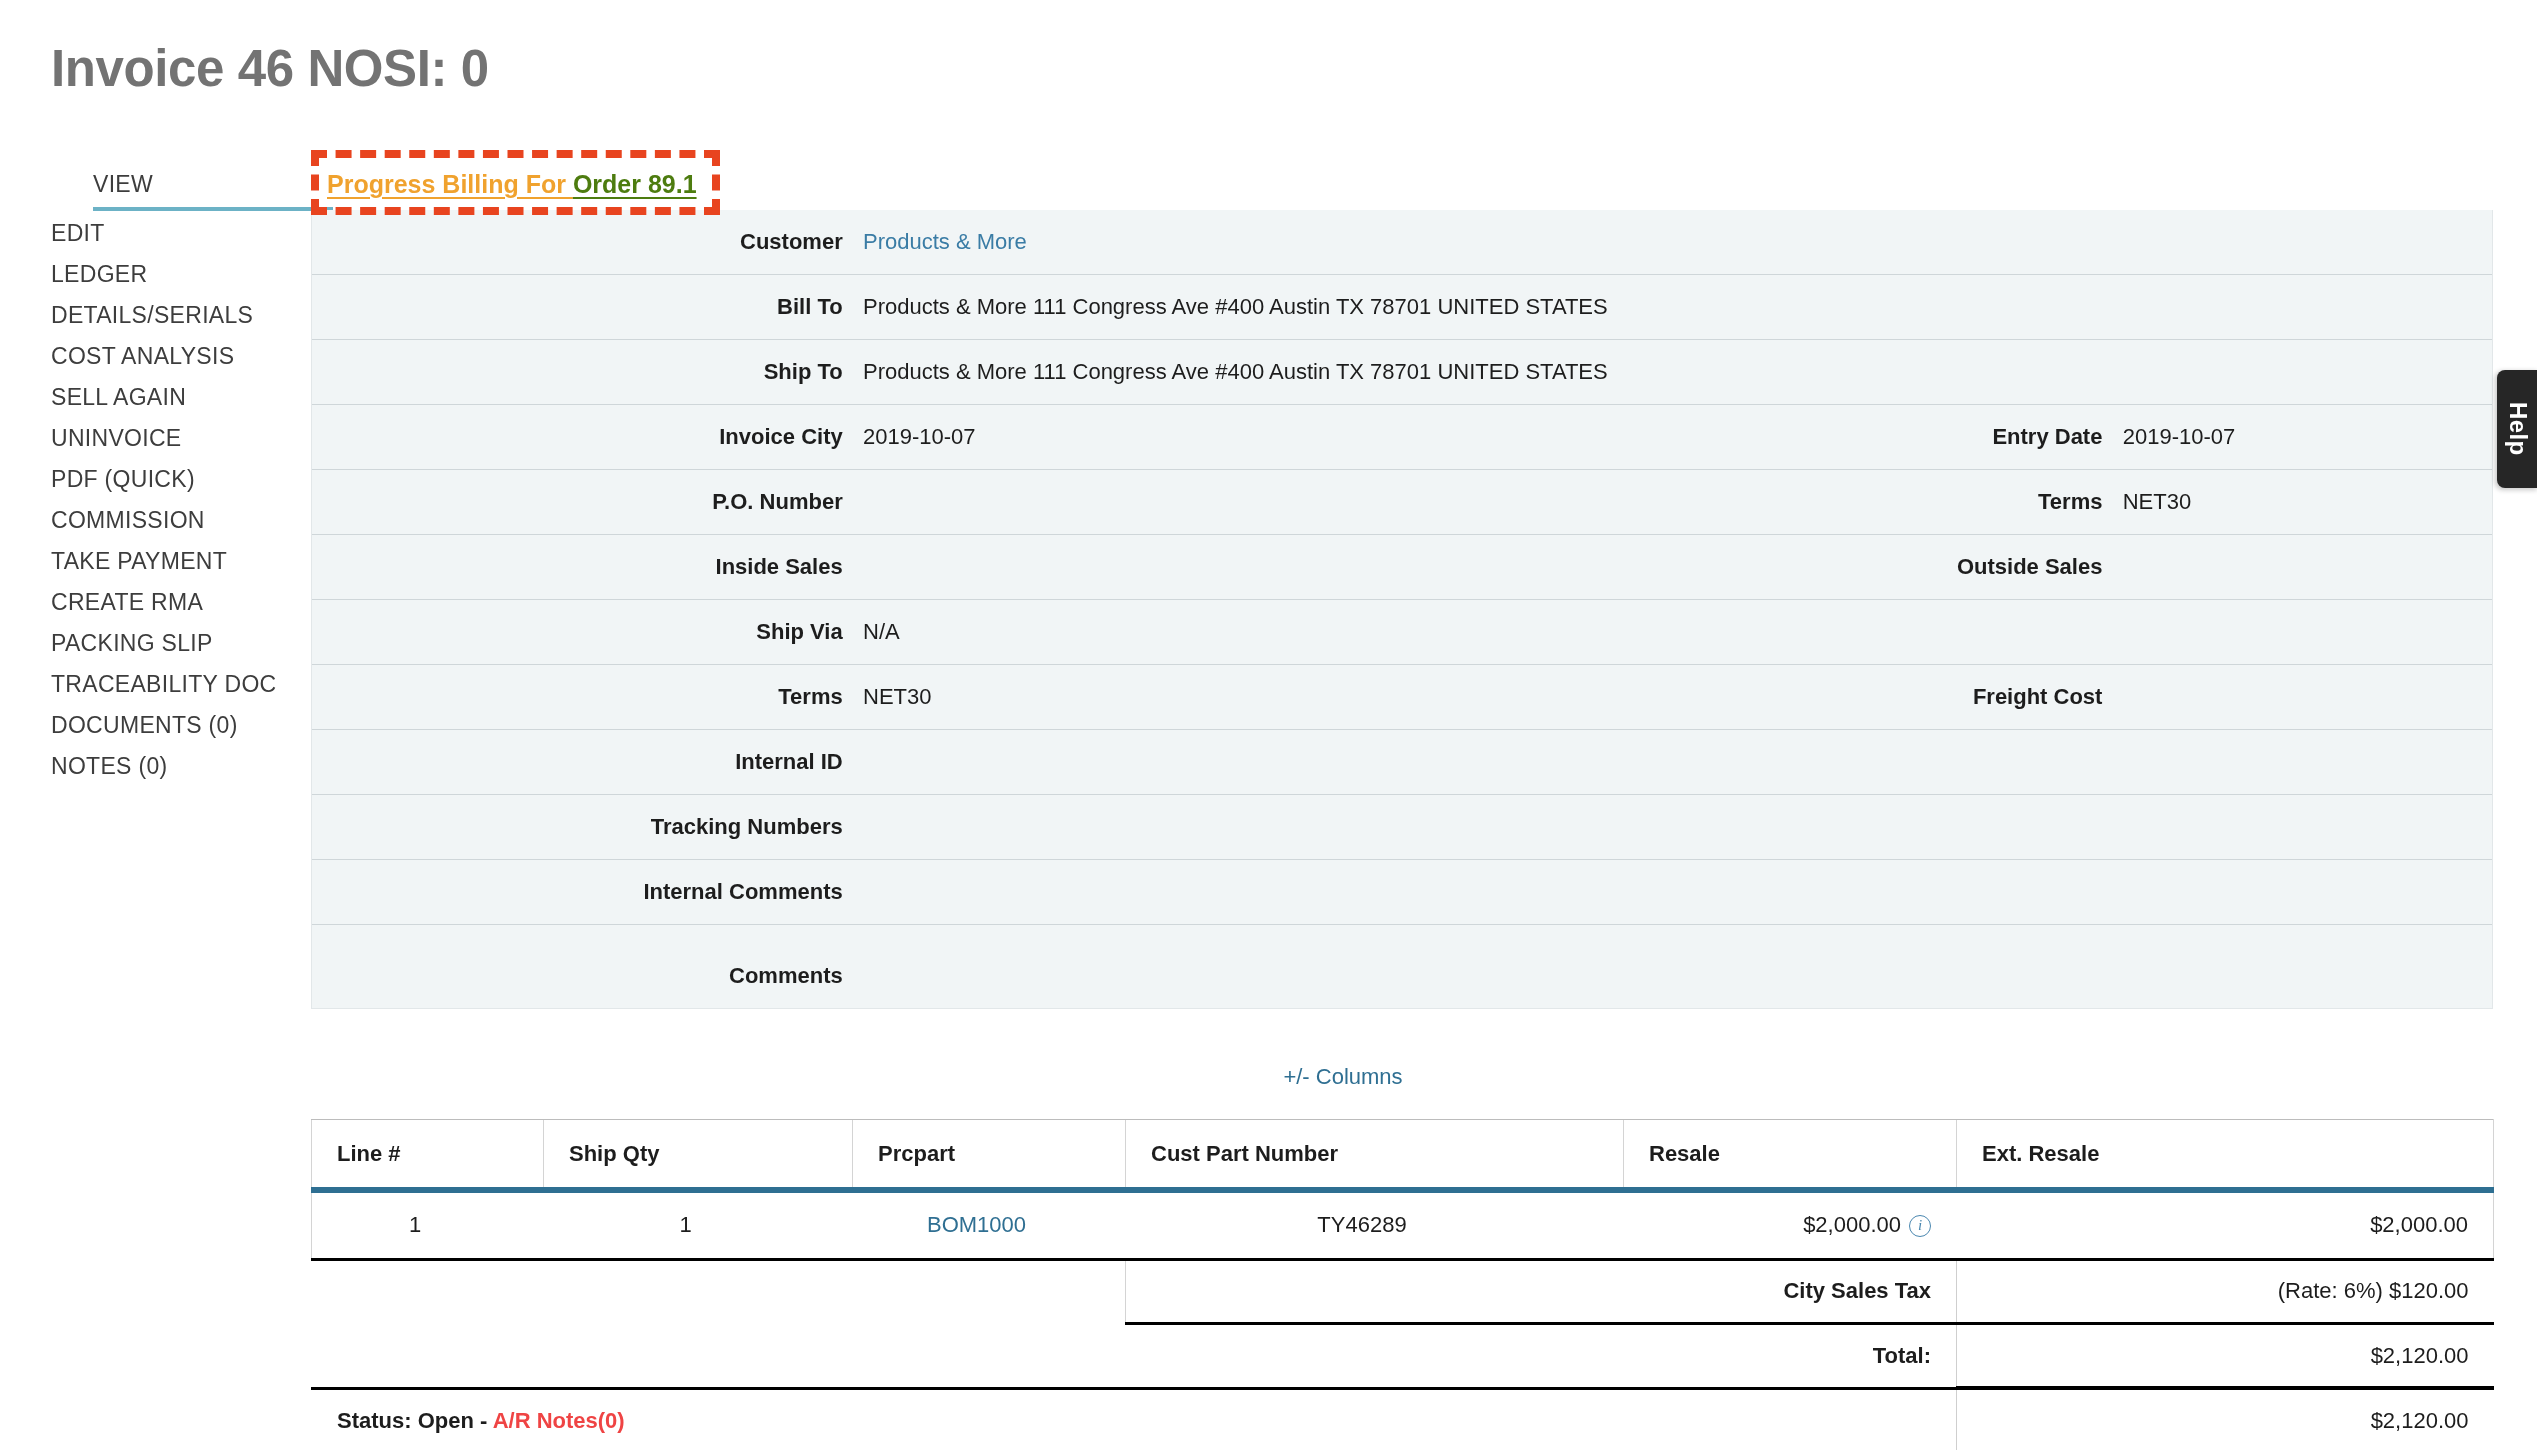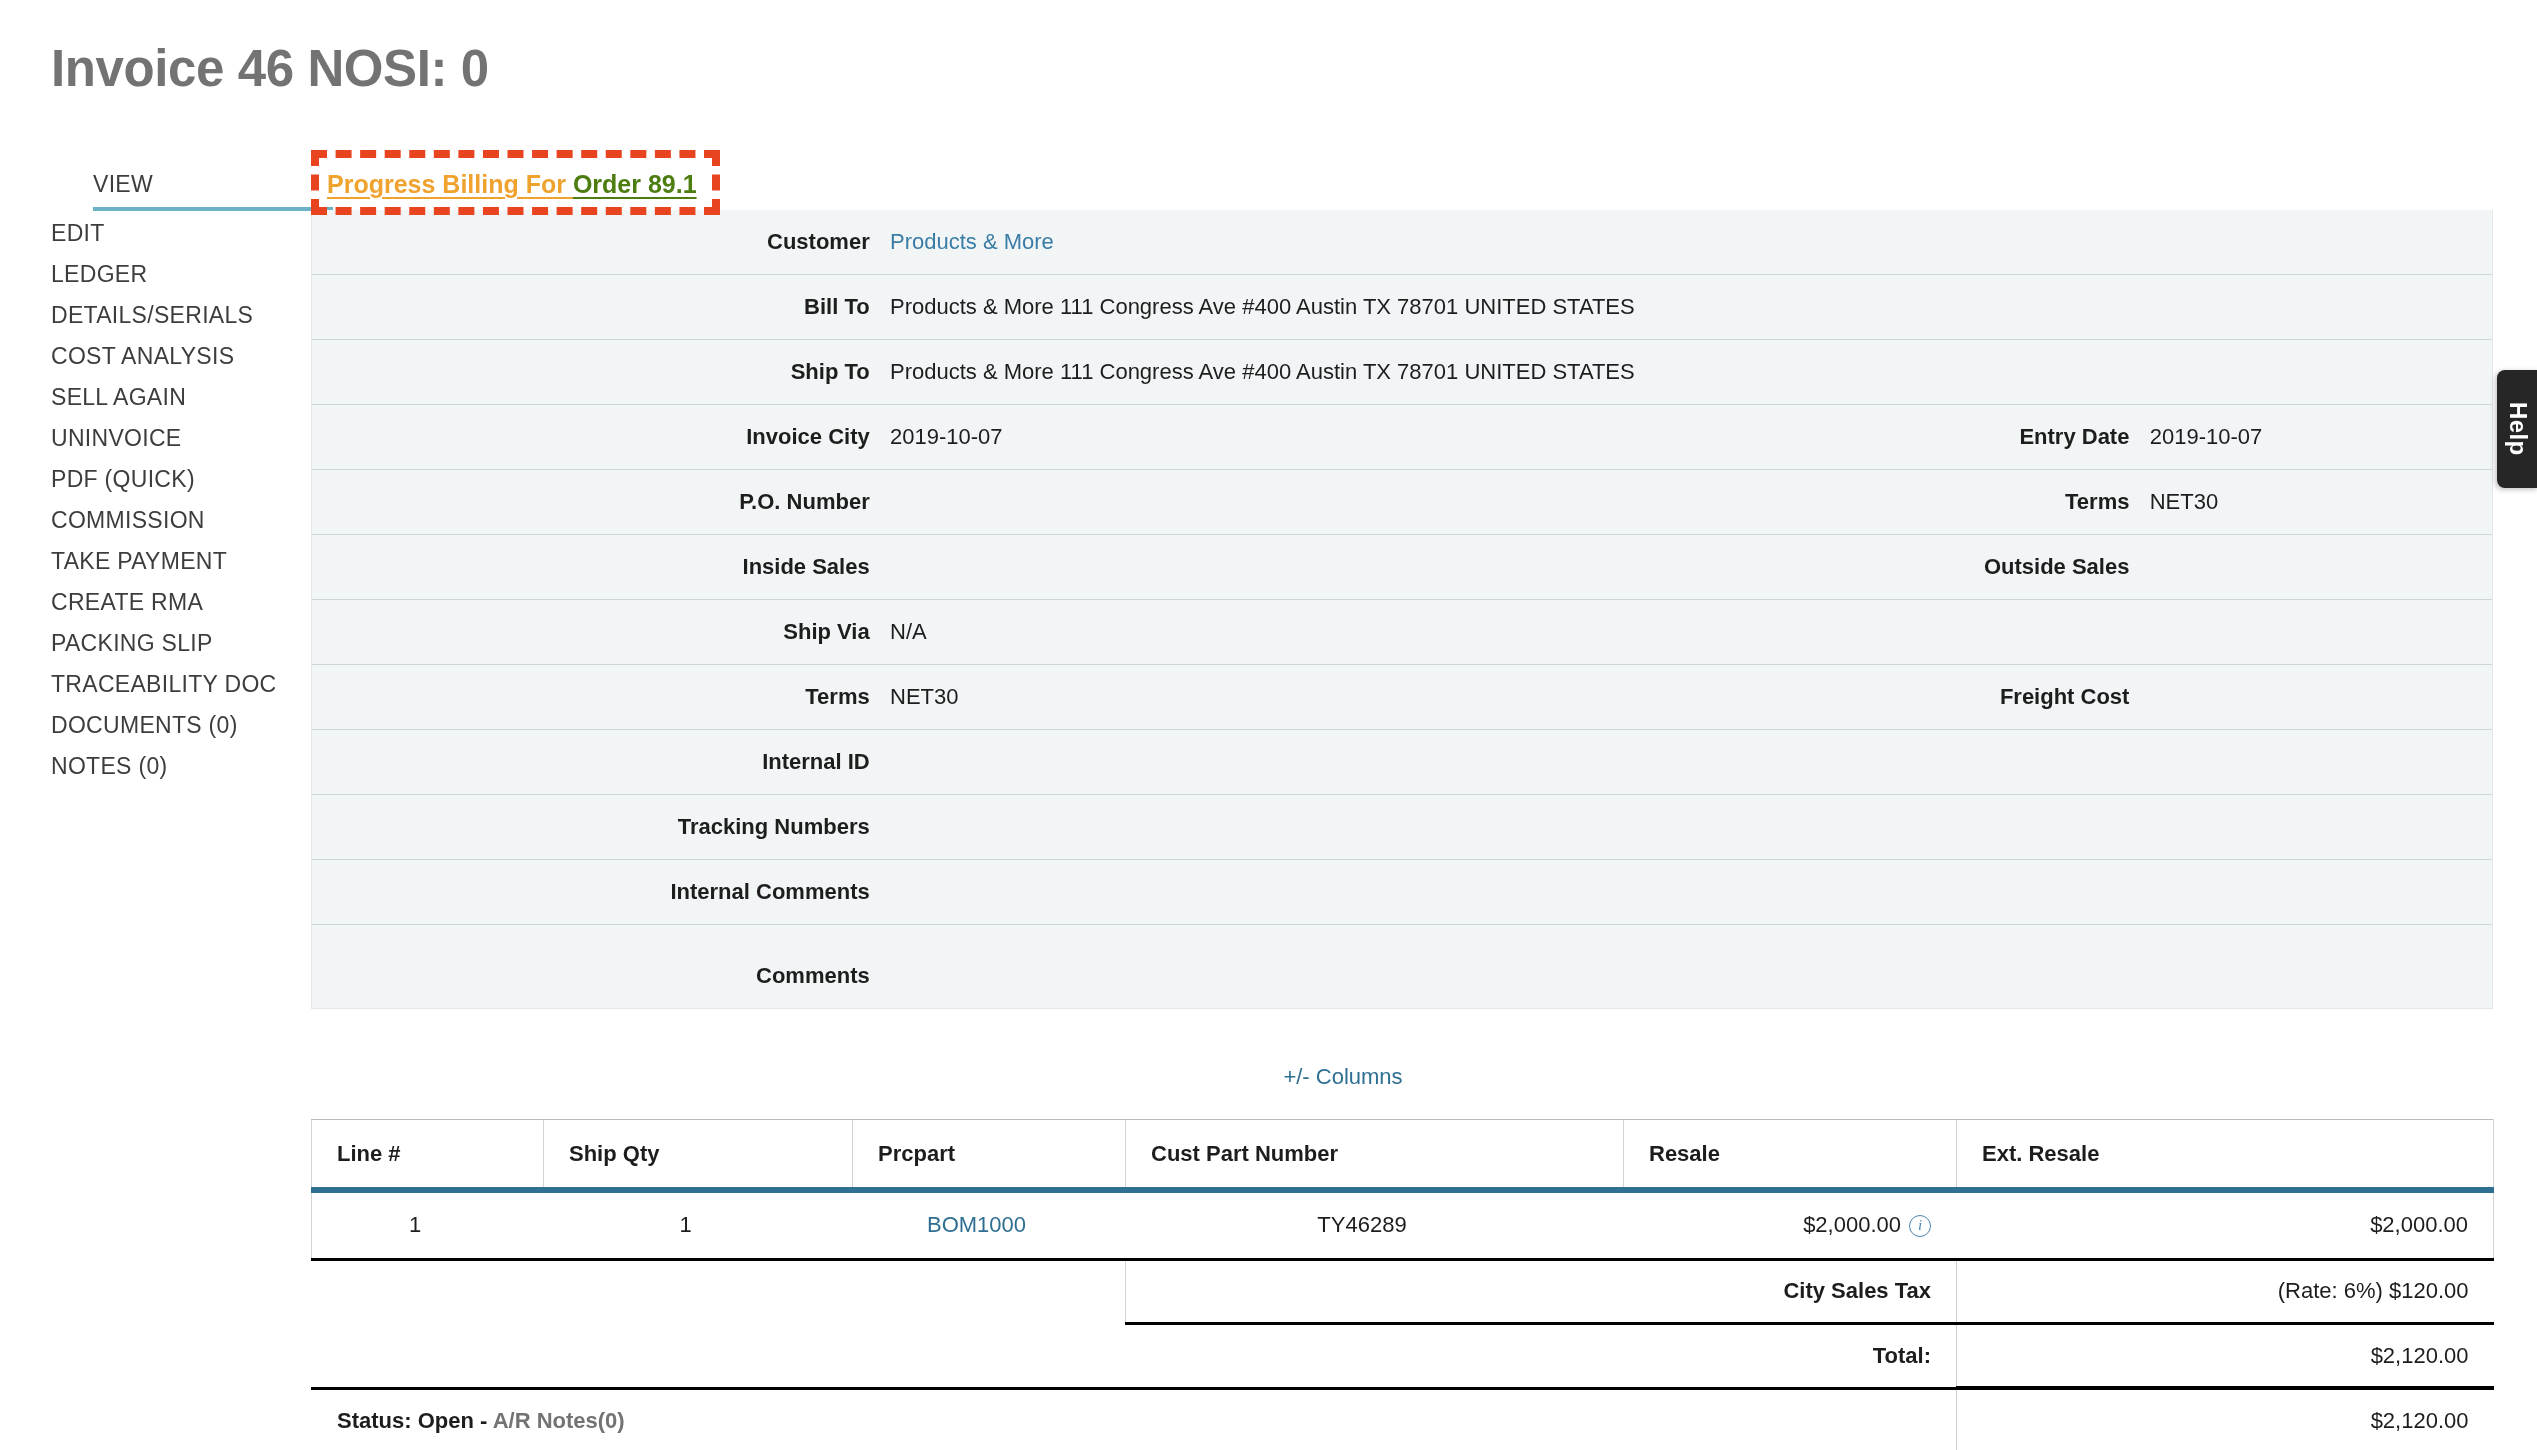--- a/index.html
+++ b/index.html
@@ -65,21 +65,20 @@
     width: 100%;
     border-bottom: 0.9px solid #cfd6d9;
     height: 65px;
     align-items: center;
   }
   .drow.last { border-bottom: none; height: 83px; align-items: flex-start; padding-top: 19.5px; }
   .dhalf {
     display: flex;
     align-items: center;
     height: 100%;
-    padding-left: 27px;
   }
   .dhalf.lefthalf { width: 1379px; }
   .dhalf.righthalf { width: 803px; }
   .dhalf.fullrow { width: 2182px; }
   .dlabel {
     font-size: 22px;
     font-weight: 700;
     color: #1d1d1d;
     text-align: right;
     white-space: nowrap;
@@ -208,21 +207,21 @@
     vertical-align: middle;
   }
   .tax-row td.blank { border-right: 0.9px solid #d4d4d4; border-bottom: none; }
   .tax-row td.lbl { text-align: right; font-weight: 700; border-right: 0.9px solid #cfcfcf; border-bottom: 3.5px solid #000; }
   .tax-row td.amt { text-align: right; border-bottom: 3.5px solid #000; }
   .total-row td.blank2 { border-bottom: 3.5px solid #000; }
   .total-row td.lbl { text-align: right; font-weight: 700; border-right: 0.9px solid #cfcfcf; border-bottom: 3.5px solid #000; }
   .total-row td.amt { text-align: right; font-weight: 400; border-bottom: 4.4px solid #000; }
   .status-row td.stat { text-align: left; font-size: 22px; font-weight: 700; border-right: 0.9px solid #cfcfcf; padding-left: 25px; }
   .status-row td.amt { text-align: right; }
-  .ar-link { color: #737373; font-weight: 700; text-decoration: none; cursor: pointer; }
+  .ar-link { color: #ef4444; font-weight: 700; text-decoration: none; cursor: pointer; }
 </style>
 </head>
 <body>
 
 <div id="page">
 
   <div class="page-title">Invoice 46 NOSI: 0</div>
 
   <div class="sidebar">
     <div class="side-item active">VIEW</div>

